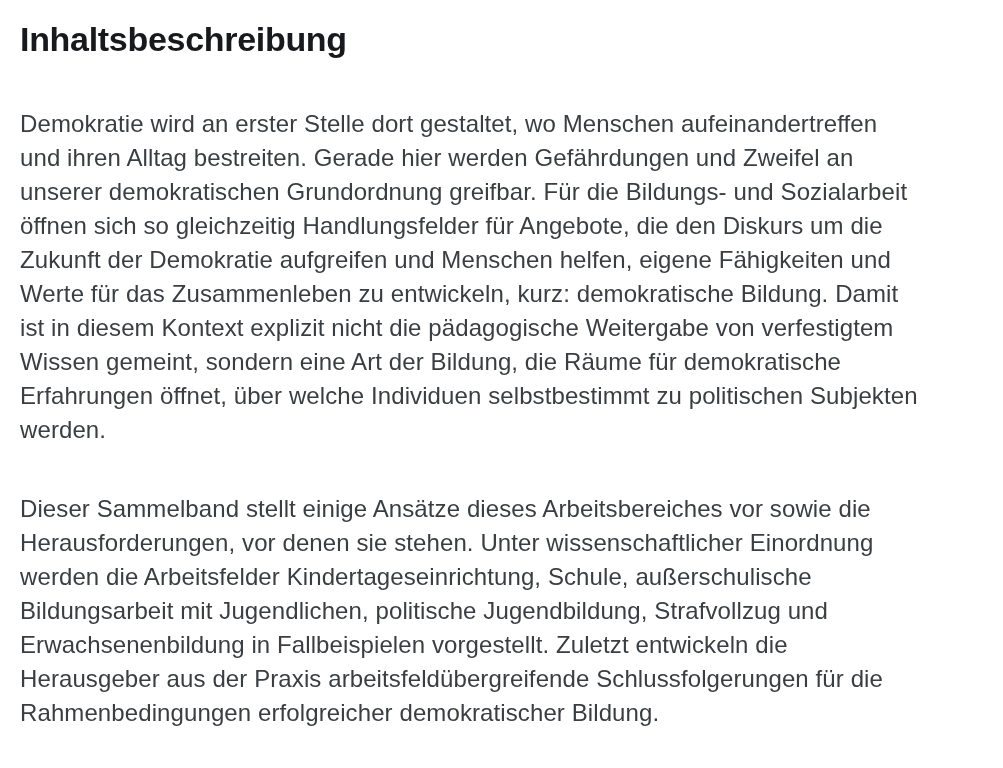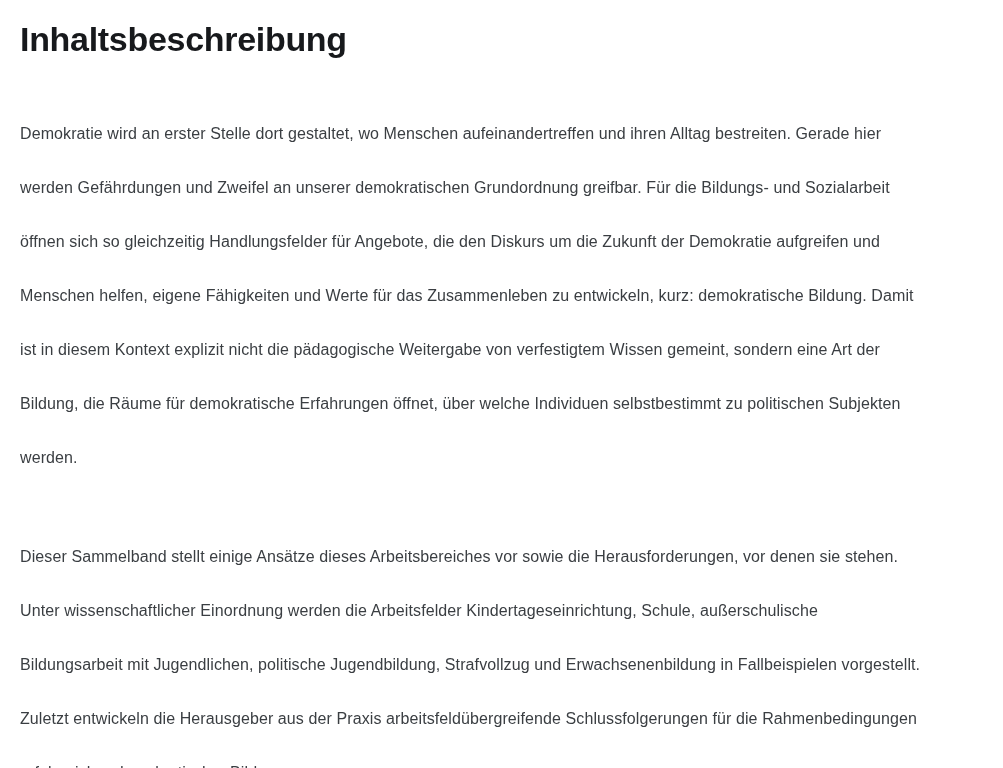--- a/index.html
+++ b/index.html
@@ -26,22 +26,22 @@
     margin: 0 0 47px 0;
     font-size: 34px;
     line-height: 1.2;
     font-weight: 700;
     letter-spacing: -0.3px;
     color: var(--heading);
   }
   .body-paragraph {
     margin: 0 0 45px 0;
     max-width: 983px;
-    font-size: 16px;
-    line-height: 54px;
+    font-size: 24px;
+    line-height: 34px;
     letter-spacing: 0.1px;
     color: var(--body-text);
   }
 </style>
 </head>
 <body>
 
 <div class="page">
   <h1 class="page-title">Inhaltsbeschreibung</h1>
 

